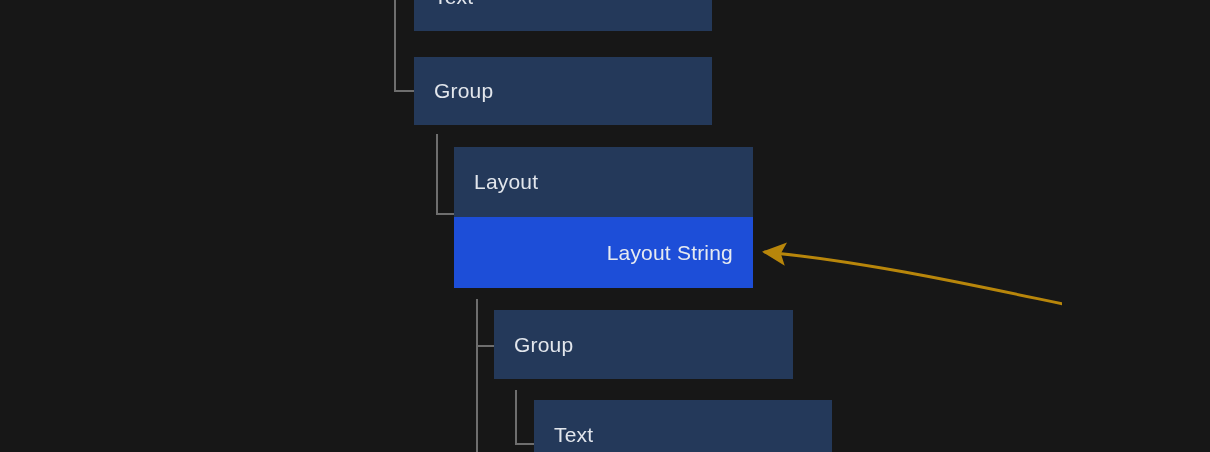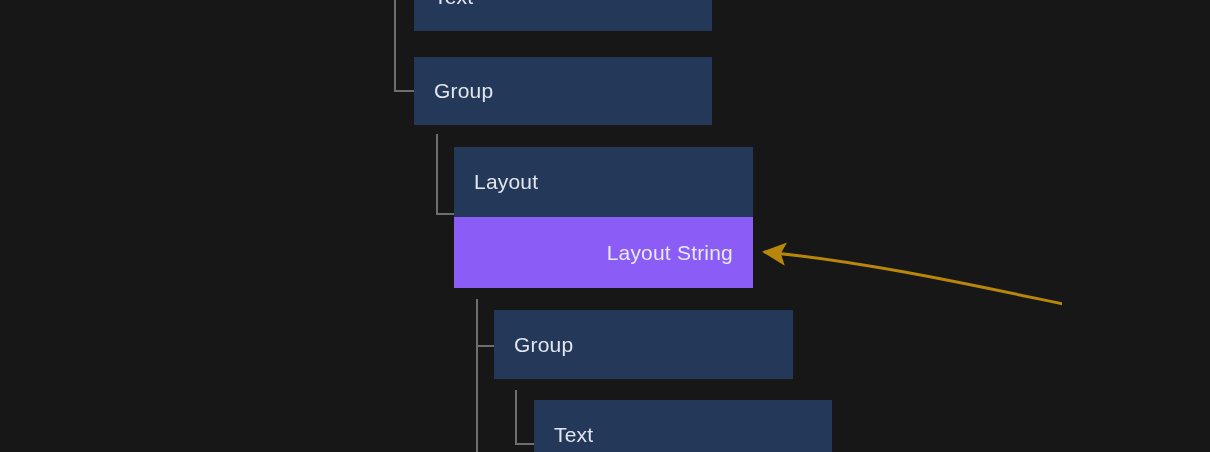--- a/index.html
+++ b/index.html
@@ -82,21 +82,21 @@
 
   <div id="nodes">
       <div class="node" style="left: 414px; top: -38px; width: 298px; height: 69px; background: rgb(36, 57, 90);">
         <div class="node-header" style="height: 69px; color: rgb(226, 230, 236);">Text</div>
       </div>
       <div class="node" style="left: 414px; top: 57px; width: 298px; height: 68px; background: rgb(36, 57, 90);">
         <div class="node-header" style="height: 68px; color: rgb(226, 230, 236);">Group</div>
       </div>
       <div class="node" style="left: 454px; top: 147px; width: 299px; height: 141px; background: rgb(36, 57, 90);">
         <div class="node-header" style="height: 70px; color: rgb(226, 230, 236);">Layout</div>
-        <div class="node-subrow" style="height: 71px; background: #8b5cf6;">Layout String</div>
+        <div class="node-subrow" style="height: 71px; background: #1d4ed8;">Layout String</div>
       </div>
       <div class="node" style="left: 494px; top: 310px; width: 299px; height: 69px; background: rgb(36, 57, 90);">
         <div class="node-header" style="height: 69px; color: rgb(226, 230, 236);">Group</div>
       </div>
       <div class="node" style="left: 534px; top: 400px; width: 298px; height: 69px; background: rgb(36, 57, 90);">
         <div class="node-header" style="height: 69px; color: rgb(226, 230, 236);">Text</div>
       </div>
     </div>
 
   <svg class="annot-layer" viewBox="0 0 1210 452">

